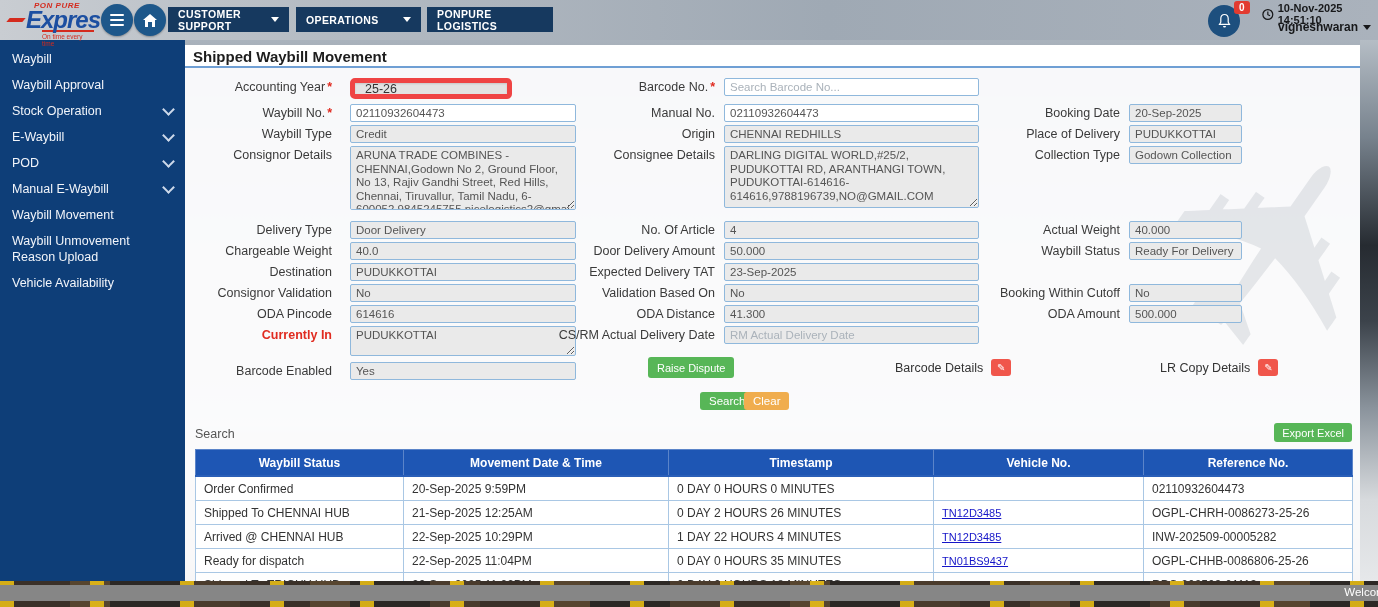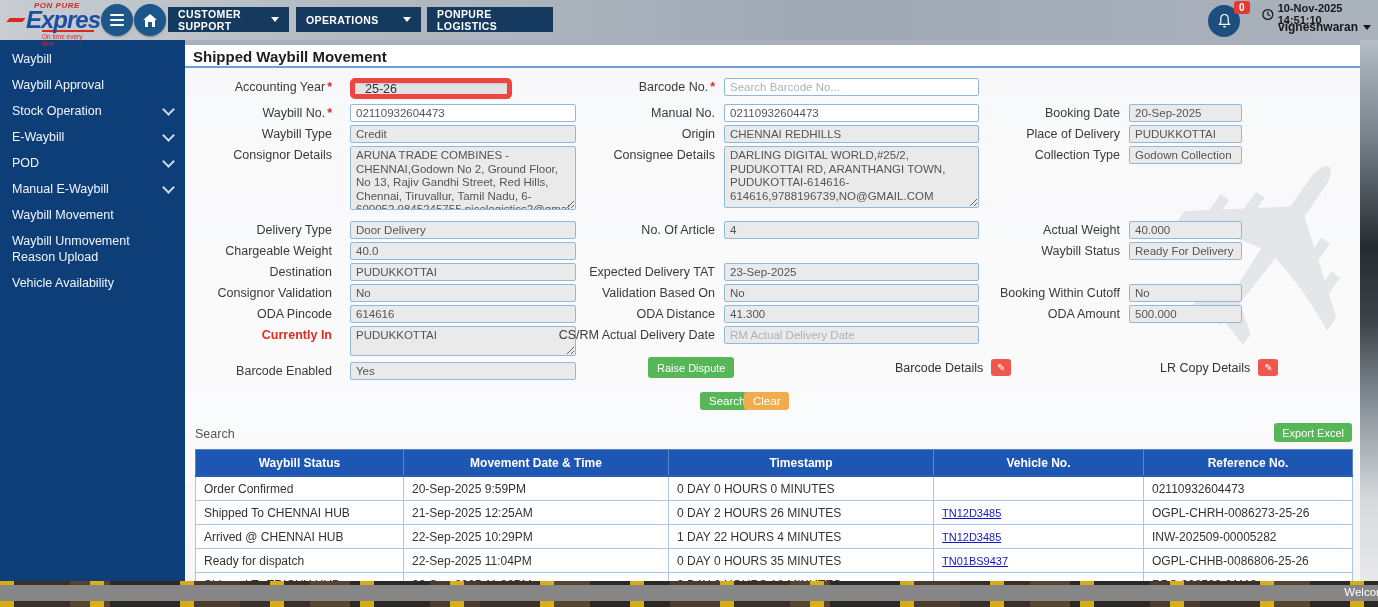--- a/index.html
+++ b/index.html
@@ -236,20 +236,24 @@
     </div>
     <div class="field c3" style="top:176px;">
       <span class="lab">Actual Weight</span>
       <input class="ctl w3" readonly="" value="40.000" style="">
     </div>
 
     <div class="field c1" style="top:197px;">
       <span class="lab">Chargeable Weight</span>
       <input class="ctl w1" readonly="" value="40.0" style="">
     </div>
+    <div class="field c2" style="top:197px;">
+      <span class="lab">Door Delivery Amount</span>
+      <input class="ctl w2" readonly="" value="50.000" style="">
+    </div>
     <div class="field c3" style="top:197px;">
       <span class="lab">Waybill Status</span>
       <input class="ctl w3" readonly="" value="Ready For Delivery" style="">
     </div>
 
     <div class="field c1" style="top:218px;">
       <span class="lab">Destination</span>
       <input class="ctl w1" readonly="" value="PUDUKKOTTAI" style="">
     </div>
     <div class="field c2" style="top:218px;">

